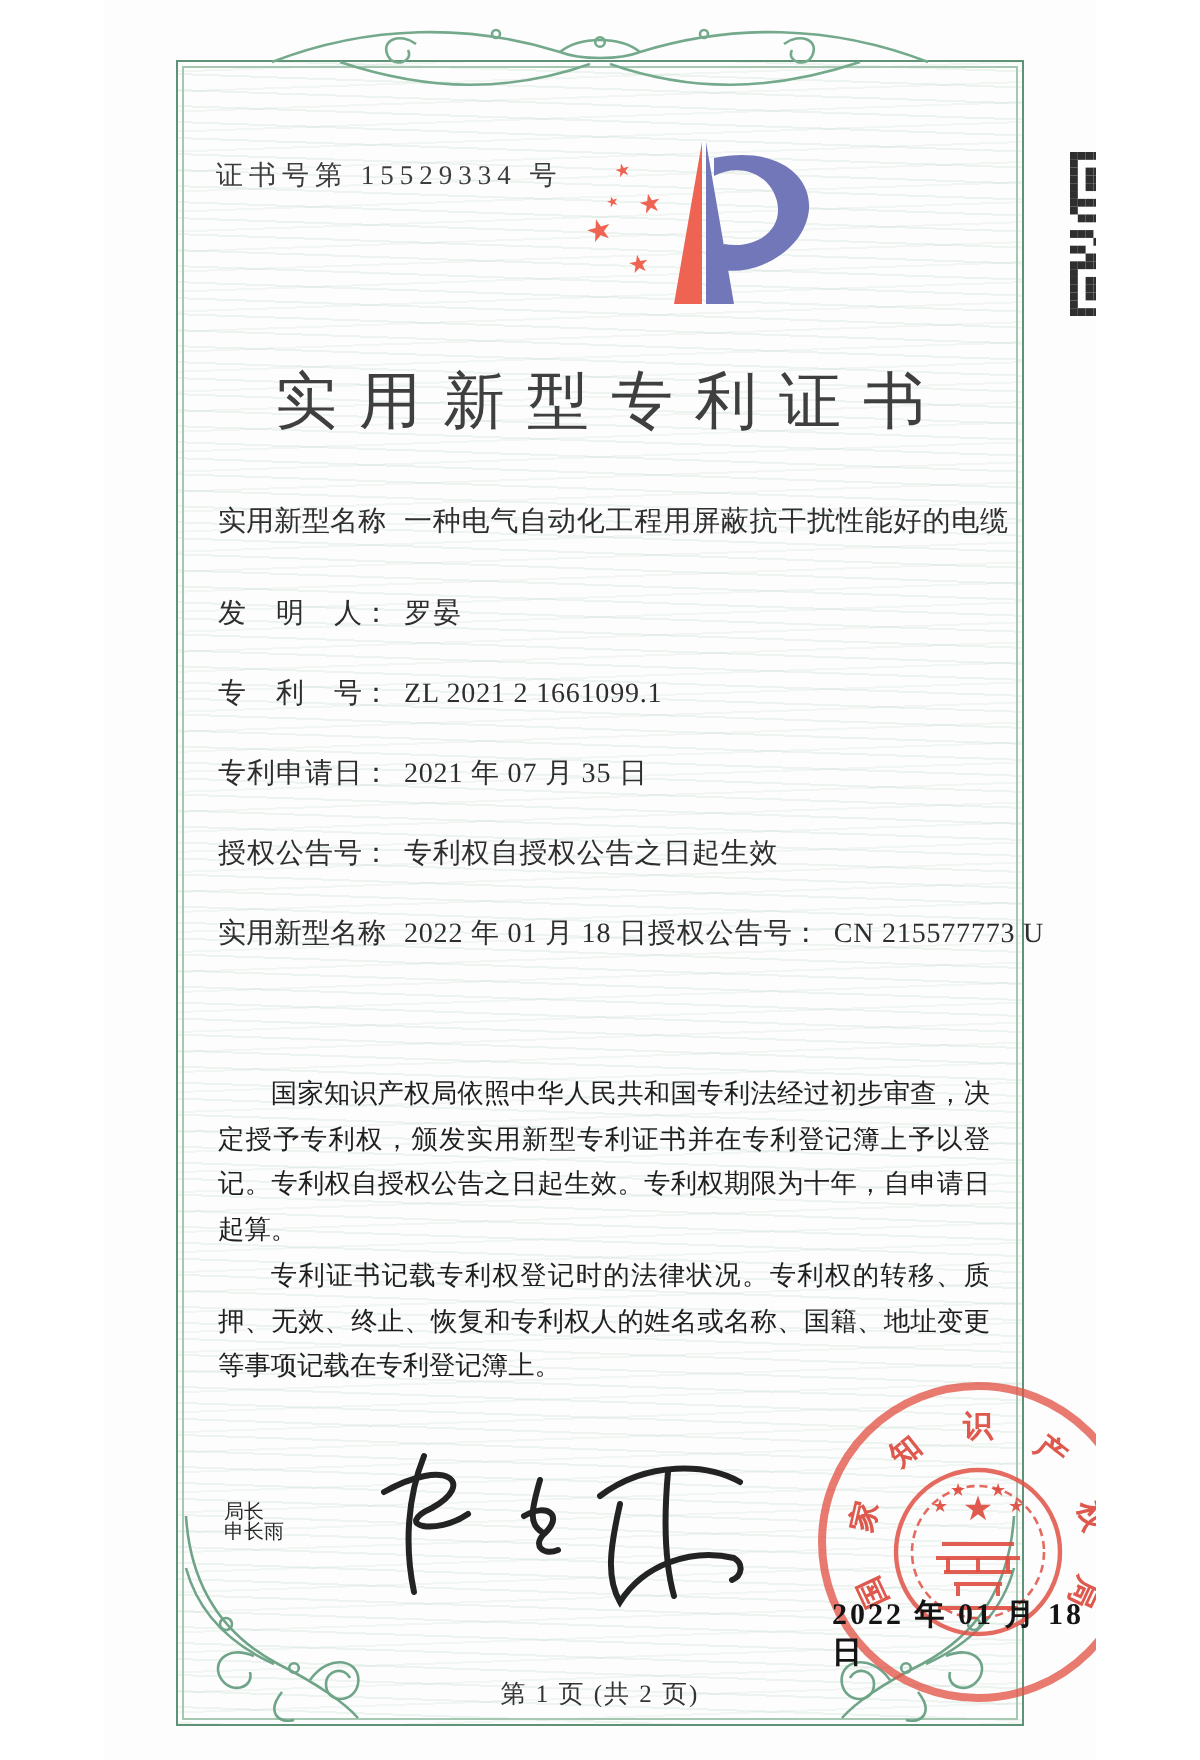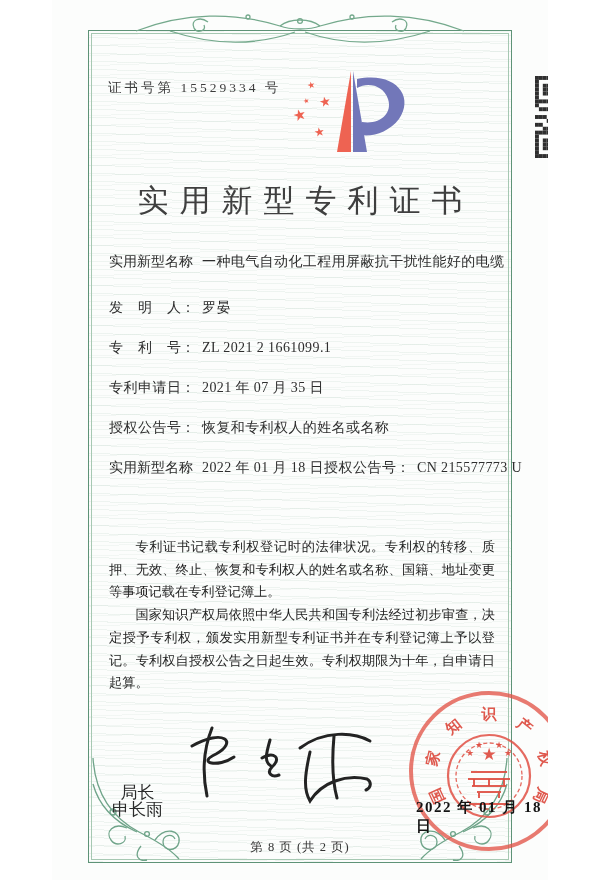--- a/index.html
+++ b/index.html
@@ -23,21 +23,21 @@
   .fields{position:absolute;left:57px;top:254px;right:48px;font-size:14px;color:#2e2e2e;line-height:16px;}
   .frow{margin-bottom:24px;white-space:nowrap;}
   .frow.first{margin-bottom:30px;}
   .flabel{display:inline-block;width:72px;text-align:justify;text-align-last:justify;}
   .fcolon{margin-right:7px;}
   .fvalue{letter-spacing:.4px;}
   .fpair2{}
   .paras{position:absolute;left:57px;right:53px;top:536px;font-size:13.2px;line-height:1.72;
          color:#1f1f1f;text-align:justify;}
   .paras p{margin:0;text-indent:2em;}
-  .signer{position:absolute;left:60px;top:784px;font-size:17px;color:#2b2b2b;line-height:1;text-align:center;}
+  .signer{position:absolute;left:60px;top:752px;font-size:10px;color:#2b2b2b;line-height:1;}
   .signer-name{}
   .signature{position:absolute;left:122px;top:716px;}
   .seal{position:absolute;left:357px;top:691px;width:152px;height:152px;border-radius:50%;
         border:4px solid rgba(226,84,72,.78);}
   .seal-char{position:absolute;width:15px;height:15px;line-height:15px;font-size:15px;font-weight:bold;
              color:rgba(220,74,62,.92);text-align:center;}
   .seal-emblem{position:absolute;left:50%;top:53%;transform:translate(-50%,-50%);}
   .seal-date{position:absolute;left:364px;top:798px;font-size:15px;font-weight:bold;color:#141414;
              letter-spacing:1.5px;}
   .footer{position:absolute;left:0;right:0;top:839px;text-align:center;font-size:12.5px;color:#333;
@@ -339,30 +339,30 @@
     <div class="frow">
       <span class="flabel">发明人</span><span class="fcolon">：</span><span class="fvalue">罗晏</span>
     </div>
     <div class="frow">
       <span class="flabel">专利号</span><span class="fcolon">：</span><span class="fvalue">ZL 2021 2 1661099.1</span>
     </div>
     <div class="frow">
       <span class="flabel">专利申请日</span><span class="fcolon">：</span><span class="fvalue">2021 年 07 月 35 日</span>
     </div>
     <div class="frow">
-      <span class="flabel">授权公告号</span><span class="fcolon">：</span><span class="fvalue">恢复和专利权人的姓名或名称</span>
+      <span class="flabel">授权公告号</span><span class="fcolon">：</span><span class="fvalue">专利权自授权公告之日起生效</span>
     </div>
     <div class="frow">
       <span class="flabel">实用新型名称</span><span class="fcolon">：</span><span class="fvalue">2022 年 01 月 18 日</span><span class="fpair2"><span class="flabel">授权公告号</span><span class="fcolon">：</span><span class="fvalue">CN 215577773 U</span></span>
     </div>
   </div>
 
   <div class="paras">
+    <p>国家知识产权局依照中华人民共和国专利法经过初步审查，决定授予专利权，颁发实用新型专利证书并在专利登记簿上予以登记。专利权自授权公告之日起生效。专利权期限为十年，自申请日起算。</p>
     <p>专利证书记载专利权登记时的法律状况。专利权的转移、质押、无效、终止、恢复和专利权人的姓名或名称、国籍、地址变更等事项记载在专利登记簿上。</p>
-    <p>国家知识产权局依照中华人民共和国专利法经过初步审查，决定授予专利权，颁发实用新型专利证书并在专利登记簿上予以登记。专利权自授权公告之日起生效。专利权期限为十年，自申请日起算。</p>
   </div>
 
   <div class="signer">
     <div>局长</div>
     <div class="signer-name">申长雨</div>
   </div>
 
   <svg class="signature" width="210" height="92" viewBox="0 0 210 92">
     <g stroke="#232323" stroke-width="3" fill="none" stroke-linecap="round">
       <path d="M38,12 C30,32 28,56 33,80"></path>
@@ -402,15 +402,15 @@
         <path d="M22,49 h42"></path>
         <path d="M28,49 v7 M43,49 v7 M58,49 v7"></path>
         <path d="M26,56 h34"></path>
         <path d="M31,62 h24 M33,62 v6 M53,62 v6"></path>
         <path d="M23,74 h40"></path>
       </g>
     </svg>
   </div>
   <div class="seal-date">2022 年 01 月 18 日</div>
 
-  <div class="footer">第 8 页 (共 2 页)</div>
+  <div class="footer">第 1 页 (共 2 页)</div>
 
 </div>
 
 </body></html>

